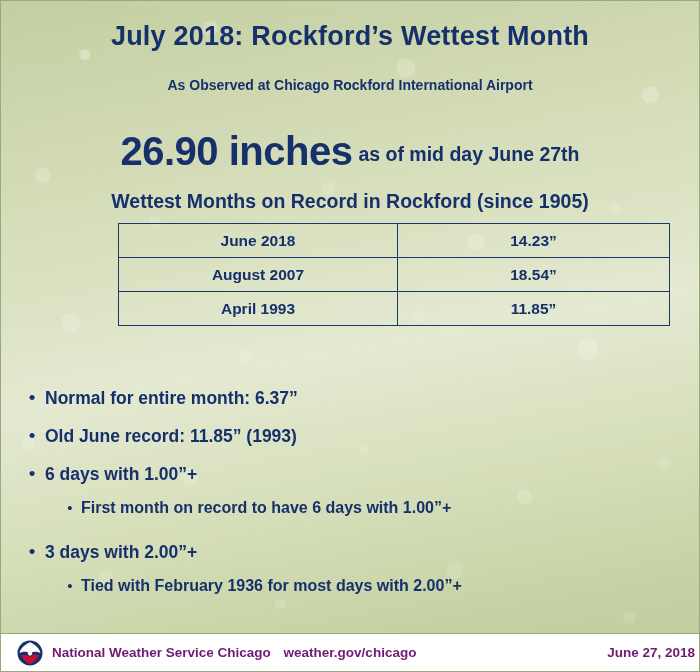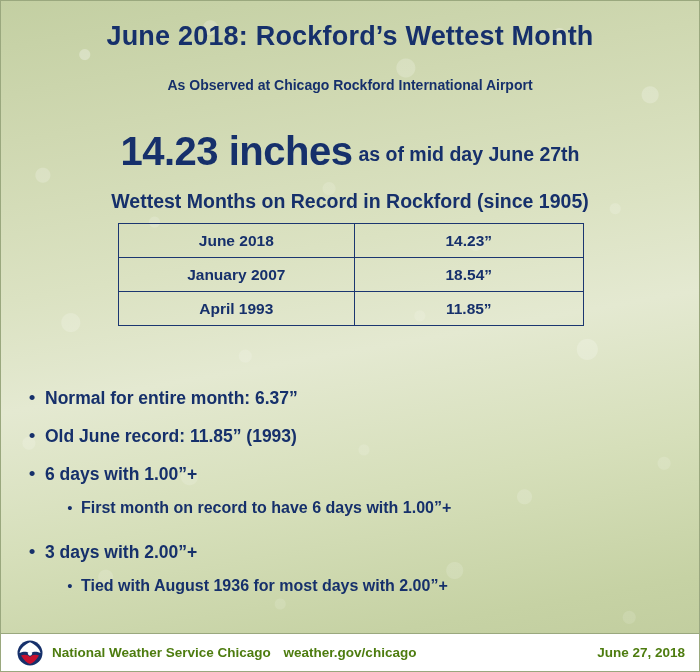--- a/index.html
+++ b/index.html
@@ -89,21 +89,21 @@
     top: 189px;
     text-align: center;
     font-size: 19.5px;
     font-weight: bold;
   }
 
   table.records {
     position: absolute;
     left: 117px;
     top: 222px;
-    width: 466px;
+    width: 552px;
     border-collapse: collapse;
   }
   table.records td {
     border: 1px solid #1b3670;
     height: 31px;
     text-align: center;
     font-size: 15.5px;
     font-weight: bold;
     color: #16306b;
     background: transparent;
@@ -160,57 +160,57 @@
   .footer .logo {
     width: 40px;
     margin-left: 9px;
     display: flex;
     align-items: center;
     justify-content: center;
   }
   .footer .f-text {
     font-size: 13.5px;
     font-weight: bold;
-    color: #4d7c0f;
+    color: #701a75;
   }
   .footer .f-office { margin-left: 2px; }
   .footer .f-web {
     position: absolute;
     left: 0; right: 0;
     text-align: center;
     pointer-events: auto;
   }
   .footer .f-date {
     position: absolute;
-    right: 14px;
+    right: 4px;
   }
 </style>
 </head>
 <body>
 
 <div id="infographic">
 
-  <div class="title navy">June 2018:  Rockford’s Wettest Month</div>
+  <div class="title navy">July 2018:  Rockford’s Wettest Month</div>
 
   <div class="subtitle navy">As Observed at  Chicago Rockford International Airport</div>
 
   <div class="bigline navy">
-    <span class="amount">14.23 inches</span><span class="asof">as of mid day  June 27th</span>
+    <span class="amount">26.90 inches</span><span class="asof">as of mid day  June 27th</span>
   </div>
 
   <div class="tablehead navy">Wettest Months on Record in Rockford  (since 1905)</div>
 
   <table class="records">
     <tbody>
       <tr>
         <td class="month">June 2018</td>
         <td class="value">14.23”</td>
       </tr>
       <tr>
-        <td class="month">January 2007</td>
+        <td class="month">August 2007</td>
         <td class="value">18.54”</td>
       </tr>
       <tr>
         <td class="month">April 1993</td>
         <td class="value">11.85”</td>
       </tr>
     </tbody>
   </table>
 
   <ul class="bullets">
@@ -229,21 +229,21 @@
     <li class="sub">
       <span class="dot">•</span>
       <span class="txt">First month on record to have 6 days with 1.00”+</span>
     </li>
     <li>
       <span class="dot">•</span>
       <span class="txt">3 days with 2.00”+</span>
     </li>
     <li class="sub">
       <span class="dot">•</span>
-      <span class="txt">Tied with August 1936 for most days with 2.00”+</span>
+      <span class="txt">Tied with February 1936 for most days with 2.00”+</span>
     </li>
   </ul>
 
   <div class="footer">
     <div class="logo">
       <svg width="28" height="28" viewBox="0 0 28 28" aria-hidden="true">
         <circle cx="14" cy="14" r="12.5" fill="#16306b"></circle>
         <path d="M14 3.2 C20 6 23.5 9.5 24.5 14 C20 12 17 12.5 14 14.5 C11 12.5 8 12 3.5 14 C4.5 9.5 8 6 14 3.2 Z" fill="#ffffff"></path>
         <path d="M5 16.5 C9 15 12 16 14 18 C16 16 19 15 23 16.5 C20 21.5 17 24 14 25 C11 24 8 21.5 5 16.5 Z" fill="#c8102e"></path>
         <circle cx="14" cy="14.6" r="2.1" fill="#ffffff"></circle>

